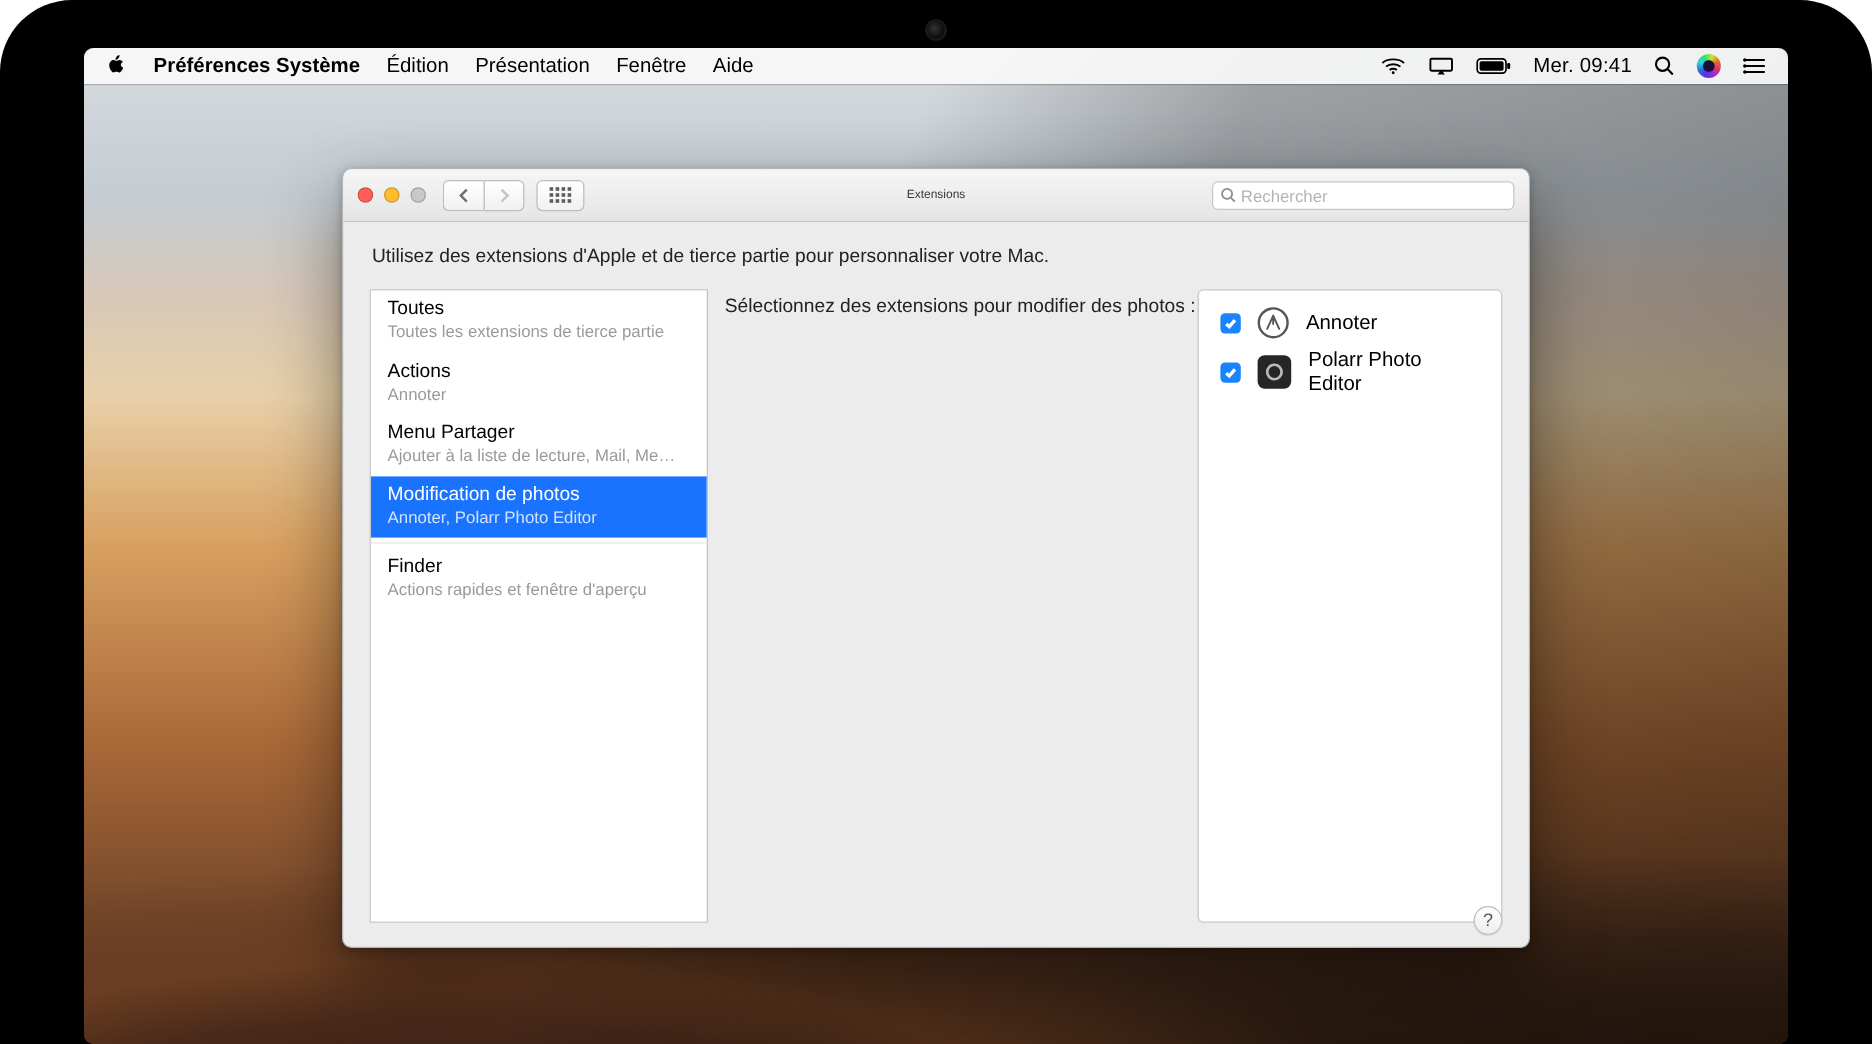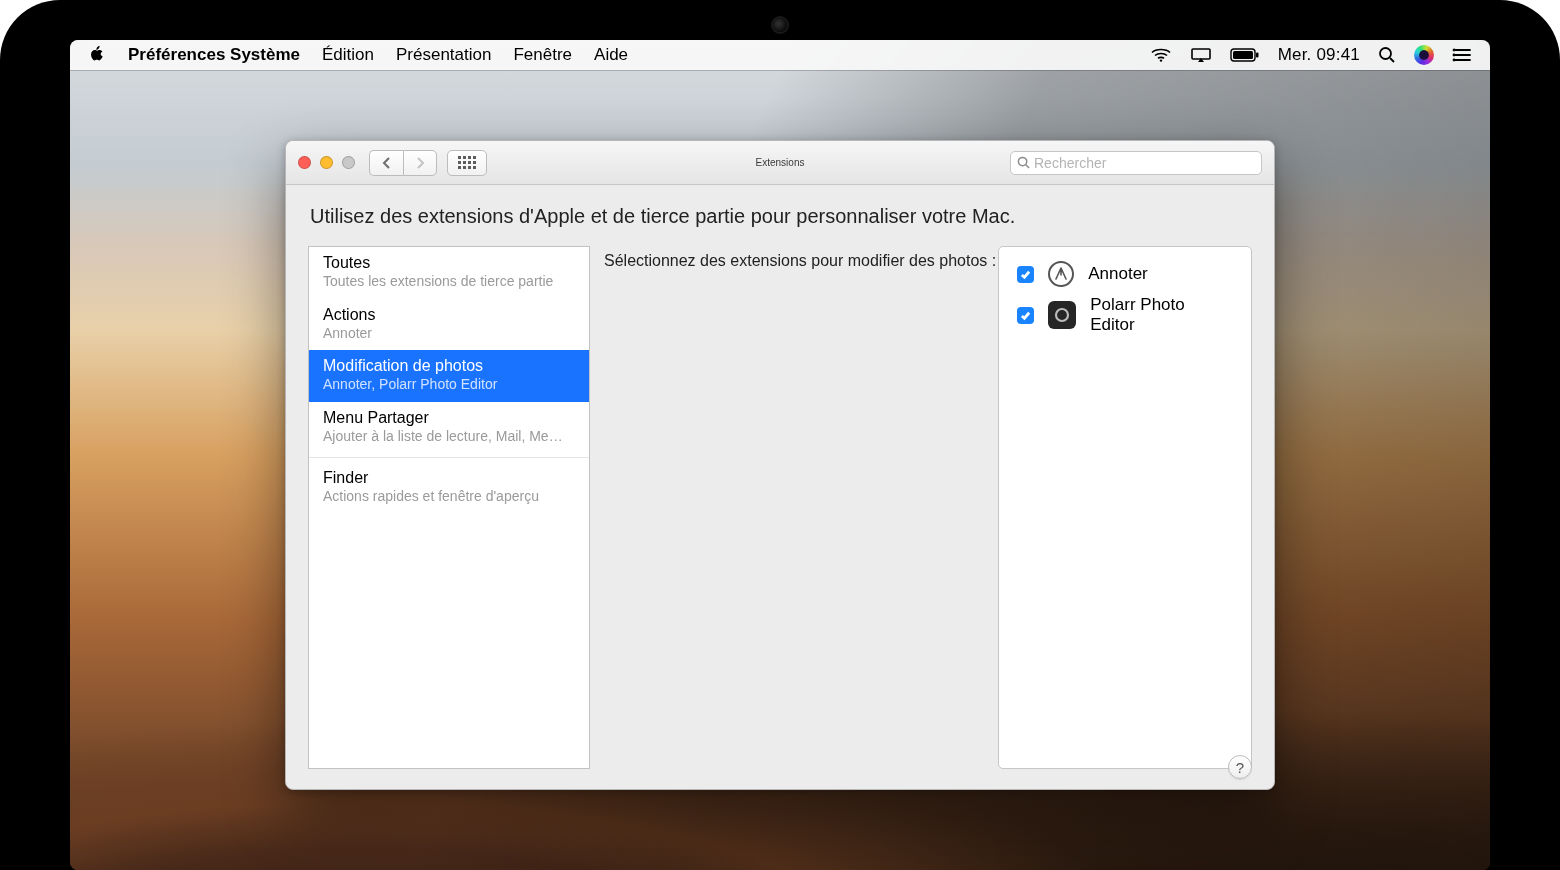--- a/index.html
+++ b/index.html
@@ -120,21 +120,21 @@
     border:none; outline:none; background:transparent;
     font-size:14px; width:100%; color:#333;
   }
   .searchwrap input::placeholder{ color:#b4b4b4; }
 
   .window-body{
     flex:1; padding:20px 22px; display:flex; flex-direction:column;
     position:relative;
   }
   .description{
-    font-size:20px; color:#222; margin:0 2px 18px 2px;
+    font-size:16px; color:#222; margin:0 2px 18px 2px;
   }
   .panes{
     flex:1; display:flex; gap:12px; min-height:0;
   }
   
   .sidebar{
     width:282px;
     background:#ffffff;
     border:1px solid #c2c2c2;
     border-radius:0;
@@ -332,27 +332,27 @@
 
           <div class="sidebar">
             <div class="sb-item">
               <div class="title">Toutes</div>
               <div class="sub">Toutes les extensions de tierce partie</div>
             </div>
             <div class="sb-item">
               <div class="title">Actions</div>
               <div class="sub">Annoter</div>
             </div>
+            <div class="sb-item">
+              <div class="title">Menu Partager</div>
+              <div class="sub">Ajouter à la liste de lecture, Mail, Me…</div>
+            </div>
             <div class="sb-item selected">
               <div class="title">Modification de photos</div>
               <div class="sub">Annoter, Polarr Photo Editor</div>
-            </div>
-            <div class="sb-item">
-              <div class="title">Menu Partager</div>
-              <div class="sub">Ajouter à la liste de lecture, Mail, Me…</div>
             </div>
             <div class="sb-sep"></div>
             <div class="sb-item">
               <div class="title">Finder</div>
               <div class="sub">Actions rapides et fenêtre d'aperçu</div>
             </div>
           </div>
 
           <div class="detail">
             <div class="detail-heading">Sélectionnez des extensions pour modifier des photos :</div>

